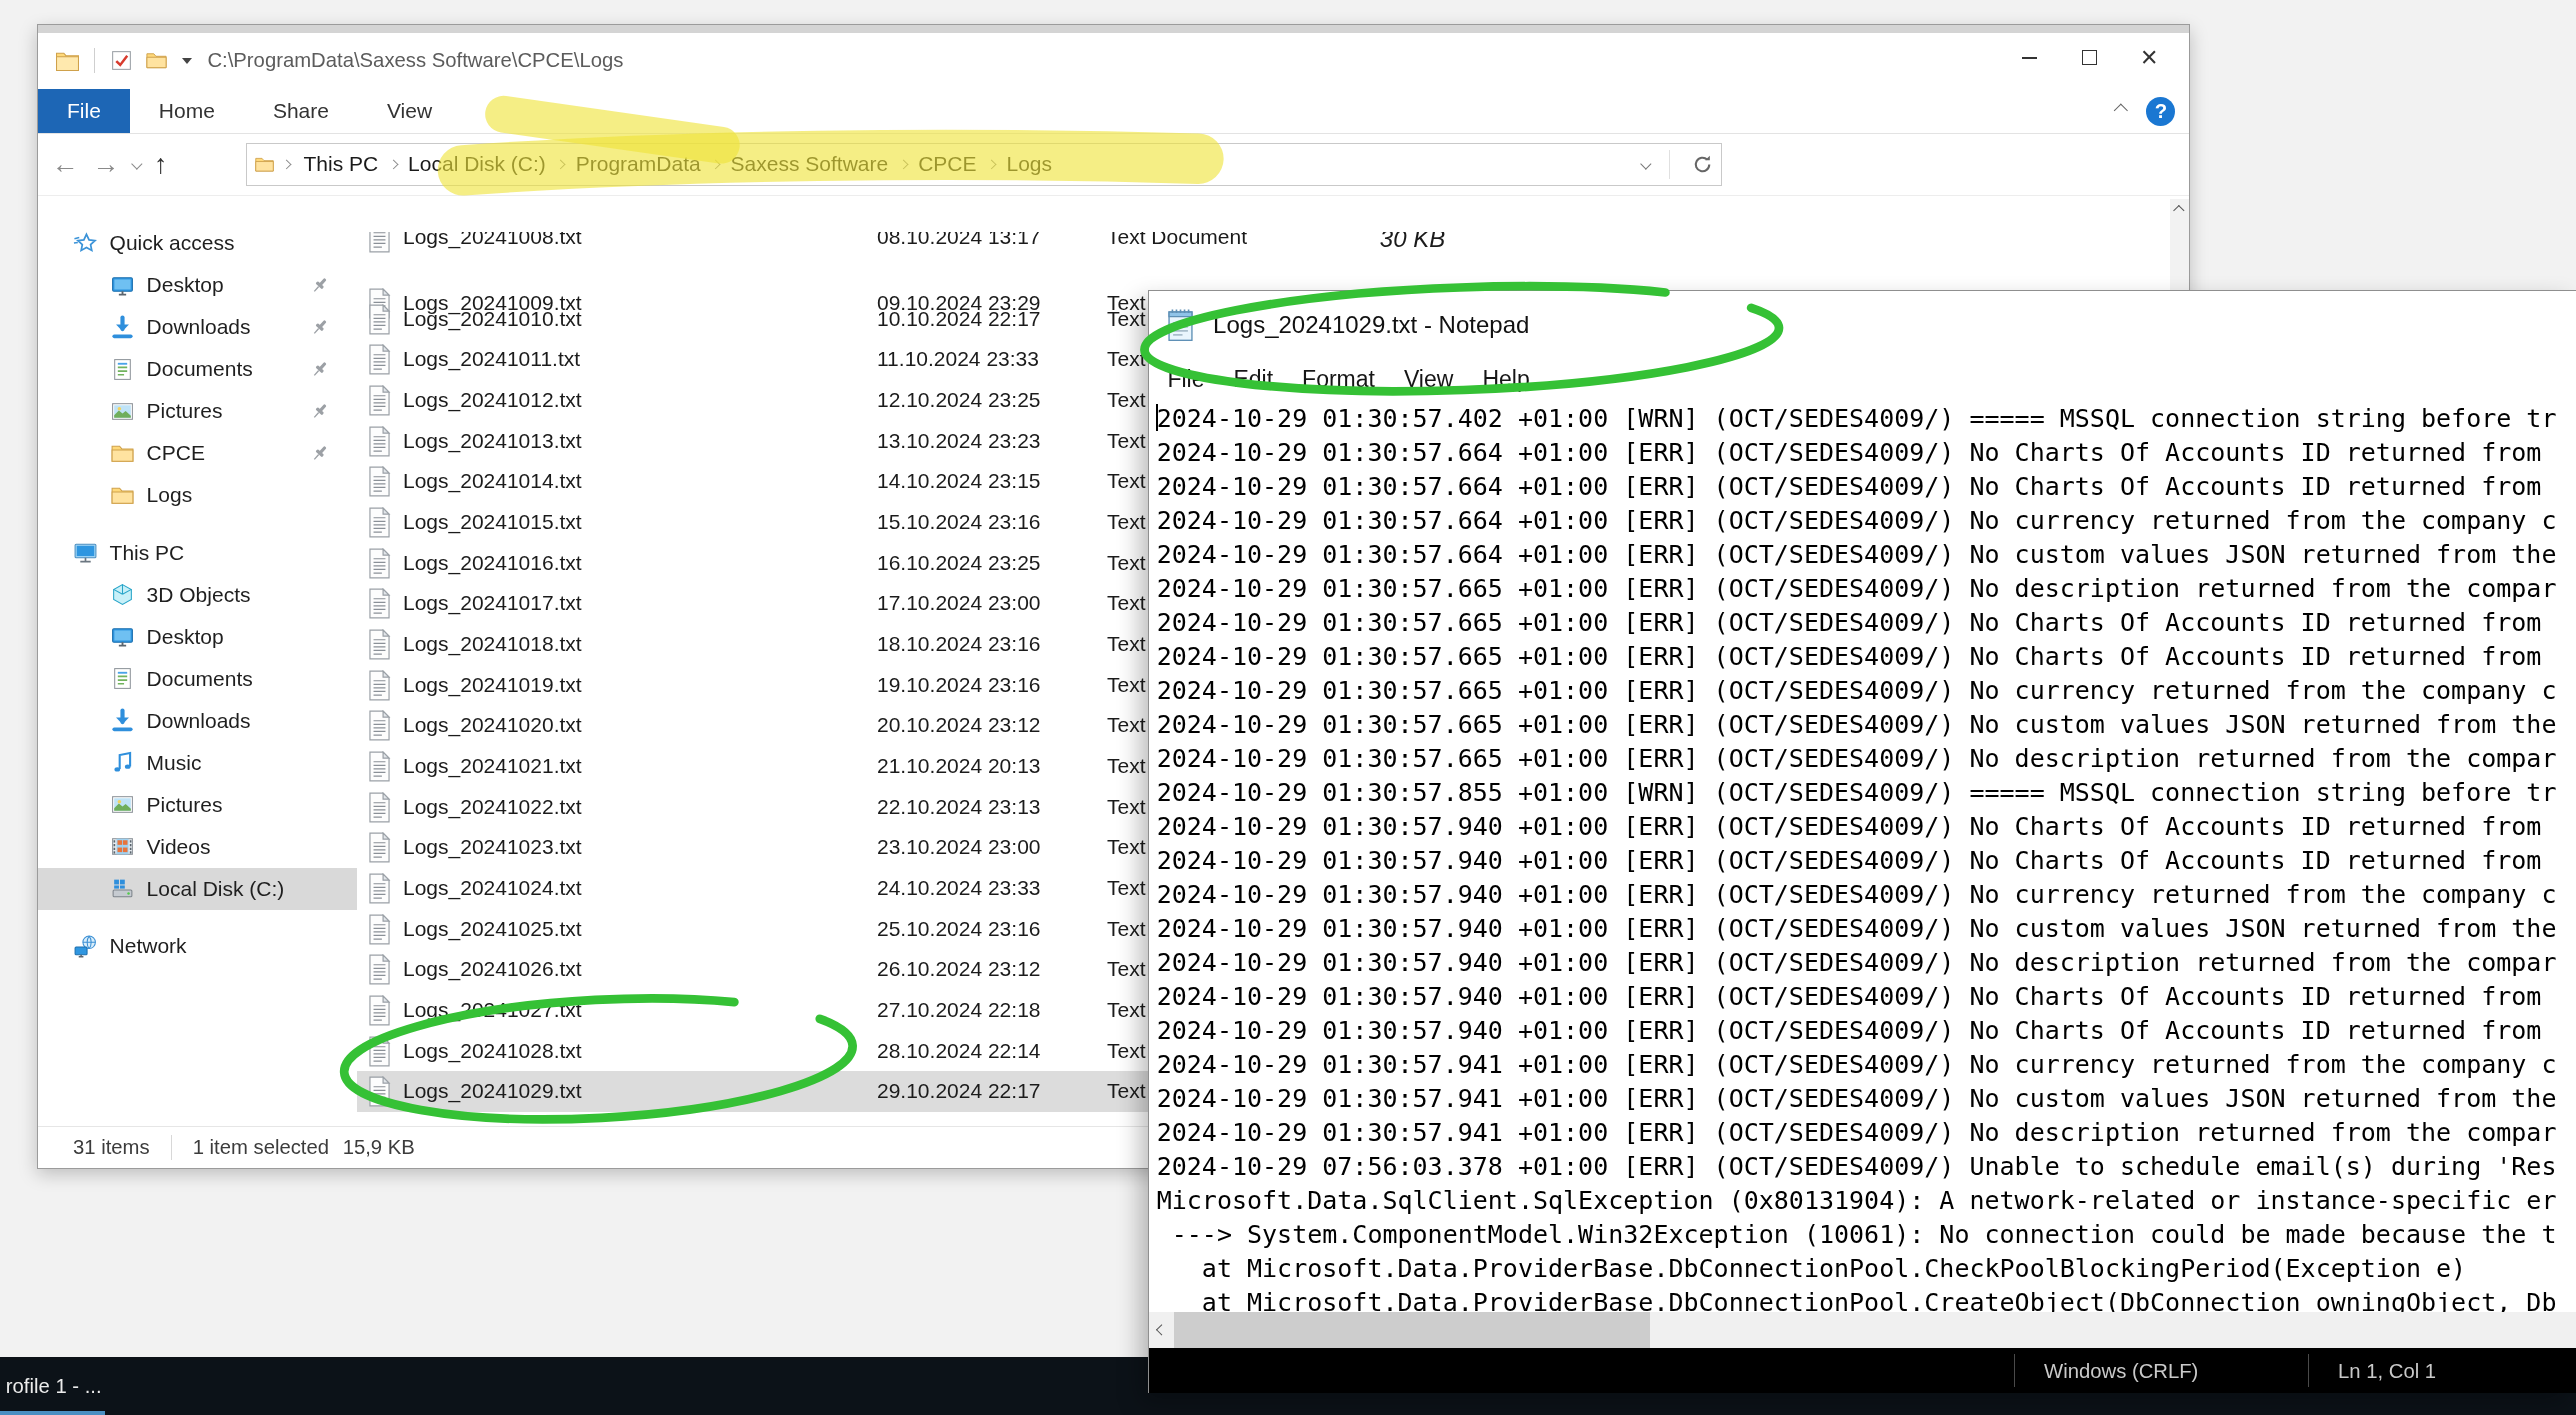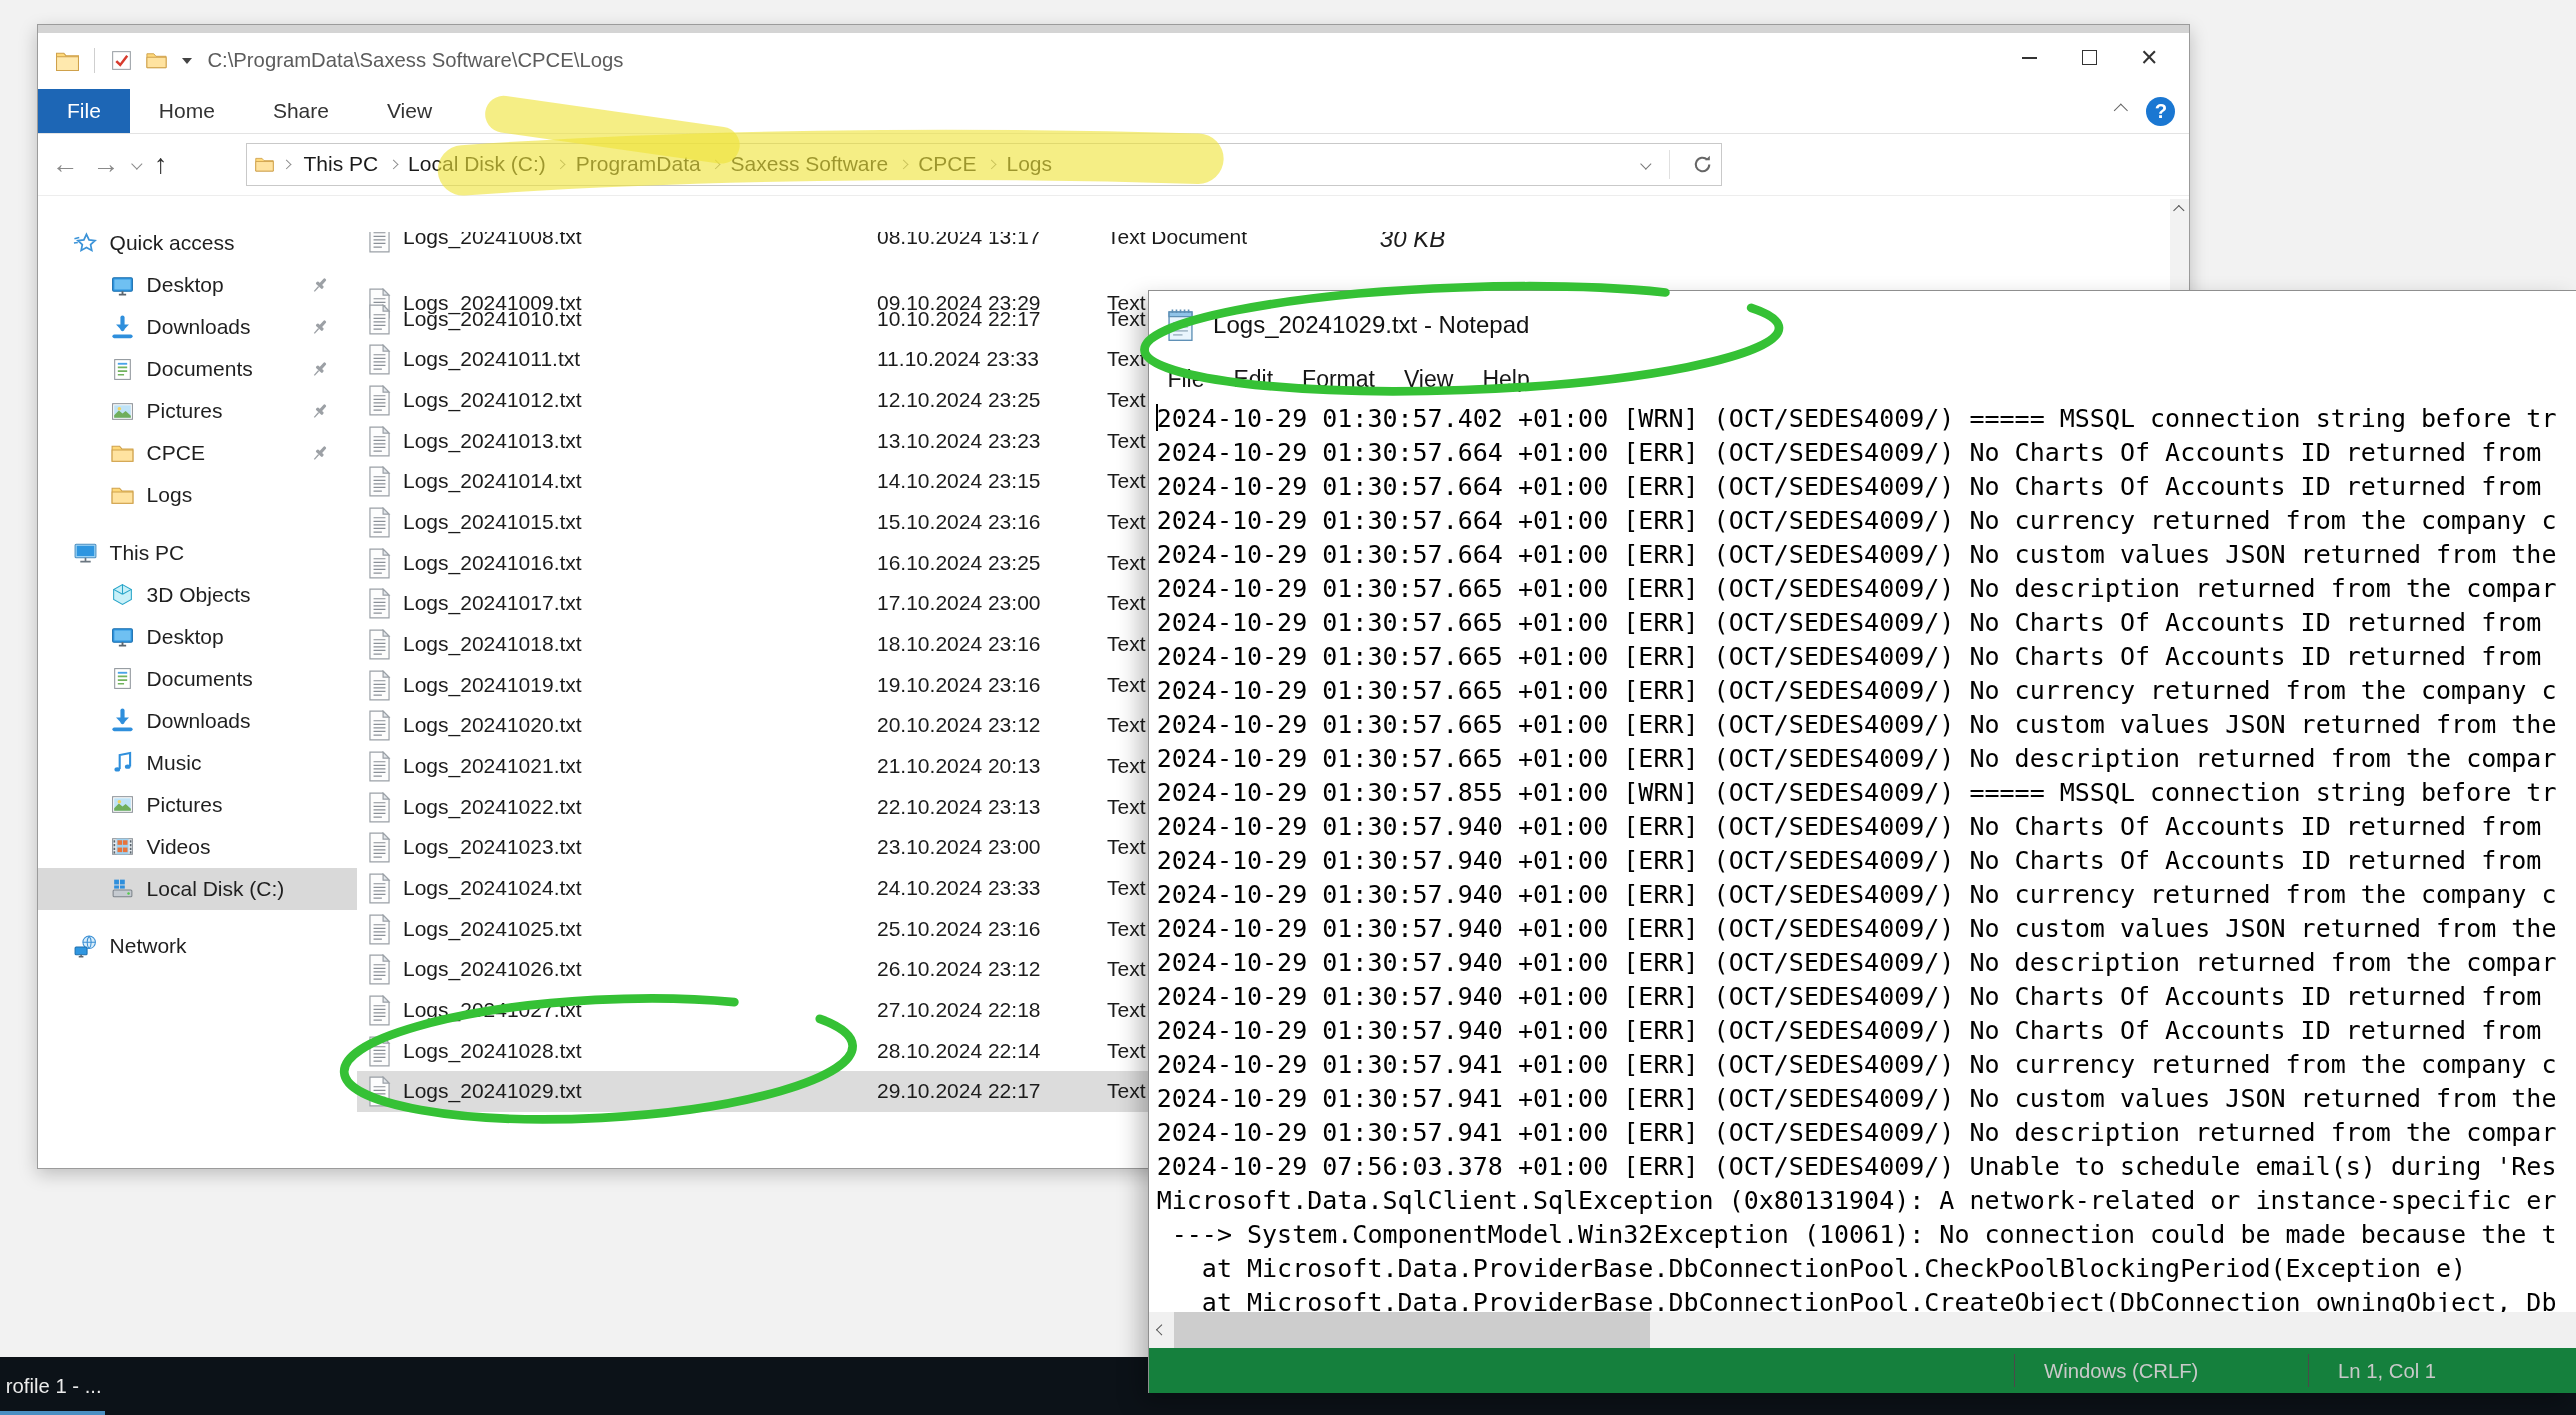--- a/index.html
+++ b/index.html
@@ -90,21 +90,21 @@
   .np-title { font-size:24px; color:#111; }
   .np-menubar { height:41px; display:flex; align-items:center; padding-left:3.9px; font-size:23px; color:#161616; }
   .np-menubar .mi { padding:0 14.5px; }
   .np-text { position:absolute; left:0; top:108px; width:100%; height:913px; overflow:hidden; background:#fff; }
   .np-text pre { margin:0; padding:2.9px 0 0 7.7px; font-family:"DejaVu Sans Mono","Liberation Mono",monospace;
                  font-size:25px; line-height:34px; color:#000; white-space:pre; }
   .np-caret { position:absolute; left:6.8px; top:113px; width:1.9px; height:27px; background:#000; }
   .np-hscroll { position:absolute; left:0; top:1021px; width:100%; height:36px; background:#f0f0f0; }
   .np-hscroll .arr { position:absolute; left:0; top:0; width:25px; height:36px; display:flex; align-items:center; justify-content:center; }
   .np-hscroll .thumb { position:absolute; left:25px; top:0; width:476px; height:36px; background:#cdcdcd; }
-  .np-statusbar { position:absolute; left:0; top:1057px; width:100%; height:45px; background:#15803d; color:#c9c9c9; font-size:20.3px; }
+  .np-statusbar { position:absolute; left:0; top:1057px; width:100%; height:45px; background:#000000; color:#c9c9c9; font-size:20.3px; }
   .np-statusbar .vsep { position:absolute; top:5.8px; width:1px; height:33px; background:#4a4a4a; }
   .np-statusbar .seg { position:absolute; top:11.6px; white-space:nowrap; }
 
   
   #taskbar { position:absolute; left:0; top:1357px; width:100%; height:58px; background:#0c1218; z-index:20; }
   .tb-btn { position:absolute; top:0; height:58px; display:flex; align-items:center; color:#ececec; font-size:20.3px; }
   .tb-btn .ic { width:29px; height:29px; margin-right:11.6px; }
   .tb-underline { position:absolute; left:0; right:0; bottom:0; height:3.9px; }
 
   
@@ -785,20 +785,26 @@
           </div>
       </div>
 
       <div class="ex-vscroll">
         <div class="arr">
             <span class="chev up"></span>
           </div>
       </div>
     </div>
 
+    <div class="ex-statusbar">
+      <span>31 items</span>
+      <span class="st-sep"></span>
+      <span>1 item selected</span>
+      <span style="margin-left:13.6px;">15,9 KB</span>
+    </div>
   </section>
 
   <section id="notepad">
     <div class="np-titlebar">
       <span class="ic" id="npTitleIcon">
           <svg viewBox="0 0 24 26">
             <rect x="3.5" y="3" width="17" height="21" fill="#eaf5fd" stroke="#5d8fb5"></rect>
             <path d="M3.5 3h17v3.4h-17z" fill="#8fc3e8" stroke="#5d8fb5"></path>
             <g stroke="#5d8fb5" stroke-width="1.2">
               <path d="M6 1.2v2.6M9 1.2v2.6M12 1.2v2.6M15 1.2v2.6M18 1.2v2.6"></path>

